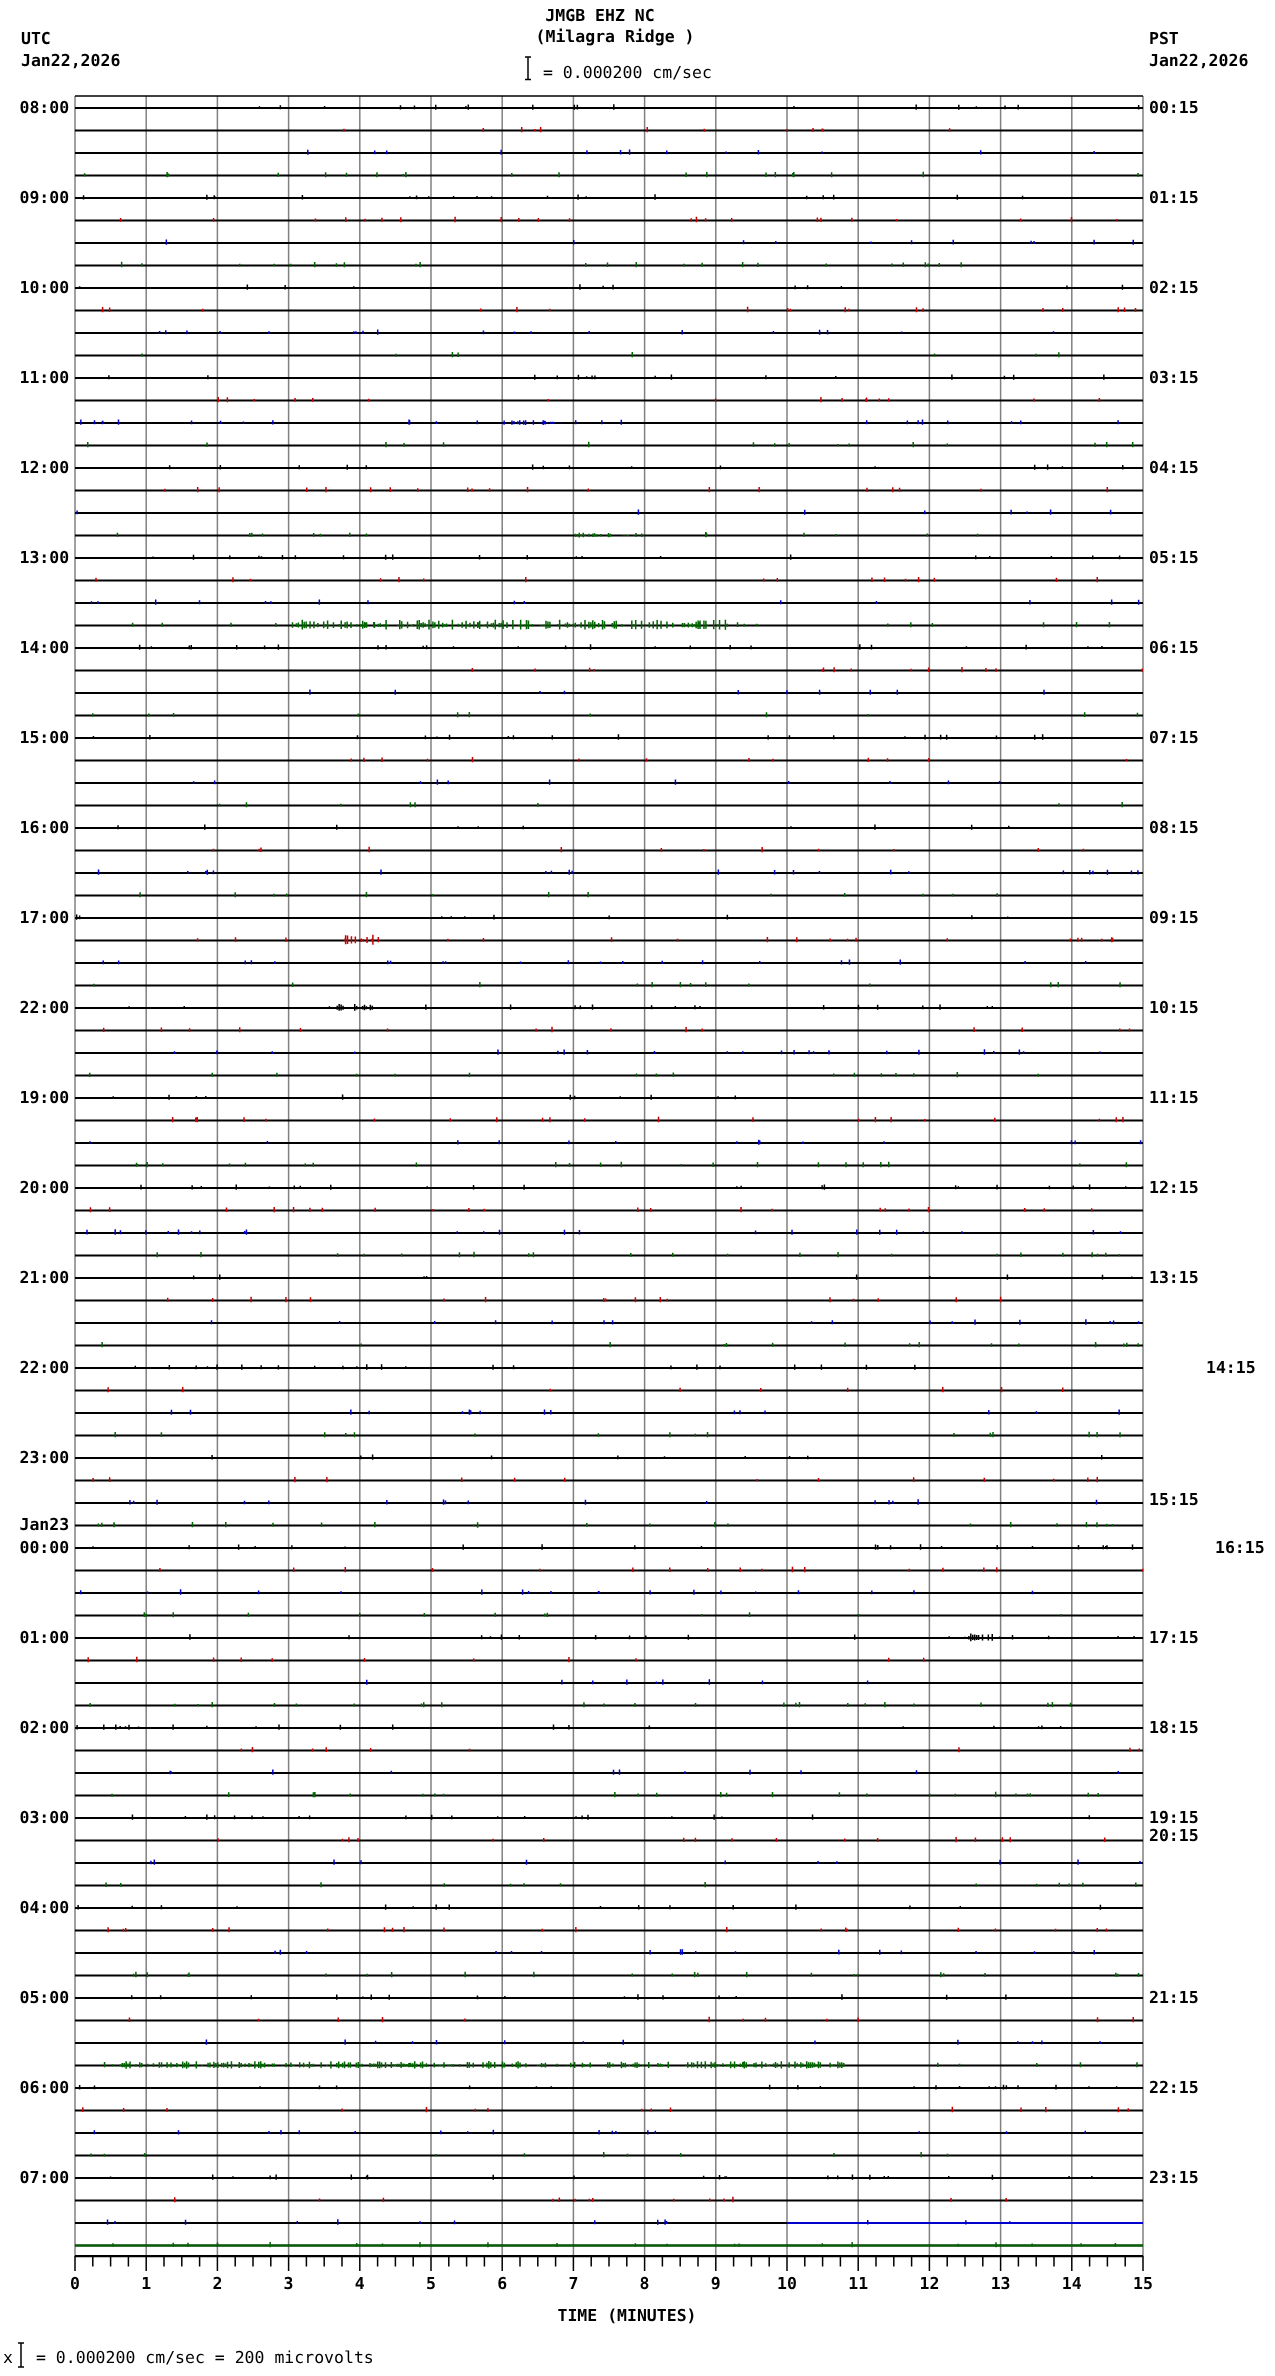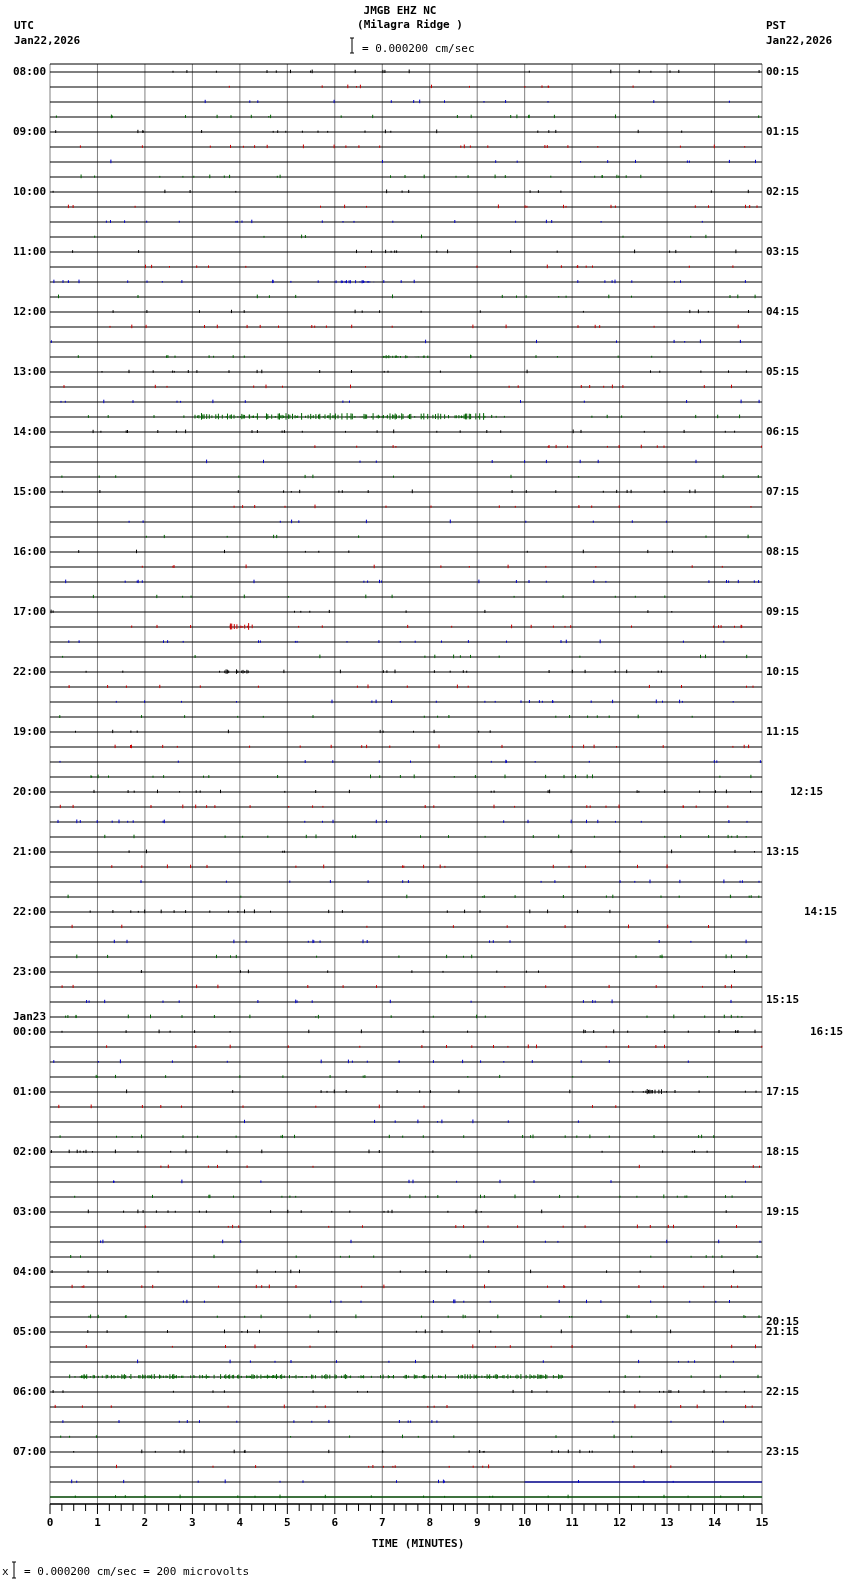--- a/index.html
+++ b/index.html
@@ -43,37 +43,37 @@
     <div class="txt" style="left: 766px; top: 486px;">07:15</div>
     <div class="txt" style="left: 13px; top: 546px;">16:00</div>
     <div class="txt" style="left: 766px; top: 546px;">08:15</div>
     <div class="txt" style="left: 13px; top: 606px;">17:00</div>
     <div class="txt" style="left: 766px; top: 606px;">09:15</div>
     <div class="txt" style="left: 13px; top: 666px;">22:00</div>
     <div class="txt" style="left: 766px; top: 666px;">10:15</div>
     <div class="txt" style="left: 13px; top: 726px;">19:00</div>
     <div class="txt" style="left: 766px; top: 726px;">11:15</div>
     <div class="txt" style="left: 13px; top: 786px;">20:00</div>
-    <div class="txt" style="left: 766px; top: 786px; margin-left: 24px;">12:15</div>
+    <div class="txt" style="left: 766px; top: 786px;">12:15</div>
     <div class="txt" style="left: 13px; top: 846px;">21:00</div>
     <div class="txt" style="left: 766px; top: 846px;">13:15</div>
     <div class="txt" style="left: 13px; top: 906px;">22:00</div>
     <div class="txt" style="left: 804px; top: 906px;">14:15</div>
     <div class="txt" style="left: 13px; top: 966px;">23:00</div>
     <div class="txt" style="left: 766px; top: 966px; margin-top: 28px;">15:15</div>
     <div class="txt" style="left: 13px; top: 1026px;">00:00</div>
     <div class="txt" style="left: 766px; top: 1026px; margin-left: 44px;">16:15</div>
     <div class="txt" style="left: 13px; top: 1086px;">01:00</div>
     <div class="txt" style="left: 766px; top: 1086px;">17:15</div>
     <div class="txt" style="left: 13px; top: 1146px;">02:00</div>
     <div class="txt" style="left: 766px; top: 1146px;">18:15</div>
     <div class="txt" style="left: 13px; top: 1206px;">03:00</div>
     <div class="txt" style="left: 766px; top: 1206px;">19:15</div>
     <div class="txt" style="left: 13px; top: 1266px;">04:00</div>
-    <div class="txt" style="left: 766px; top: 1316px;">20:15</div>
+    <div class="txt" style="left: 766px; top: 1218px;">20:15</div>
     <div class="txt" style="left: 13px; top: 1326px;">05:00</div>
     <div class="txt" style="left: 766px; top: 1326px;">21:15</div>
     <div class="txt" style="left: 13px; top: 1386px;">06:00</div>
     <div class="txt" style="left: 766px; top: 1386px;">22:15</div>
     <div class="txt" style="left: 13px; top: 1446px;">07:00</div>
     <div class="txt" style="left: 766px; top: 1446px;">23:15</div>
     <div class="txt" style="left: 13px; top: 1011px;">Jan23</div>
   </div>
 
 <svg id="plot" width="850" height="1584">

